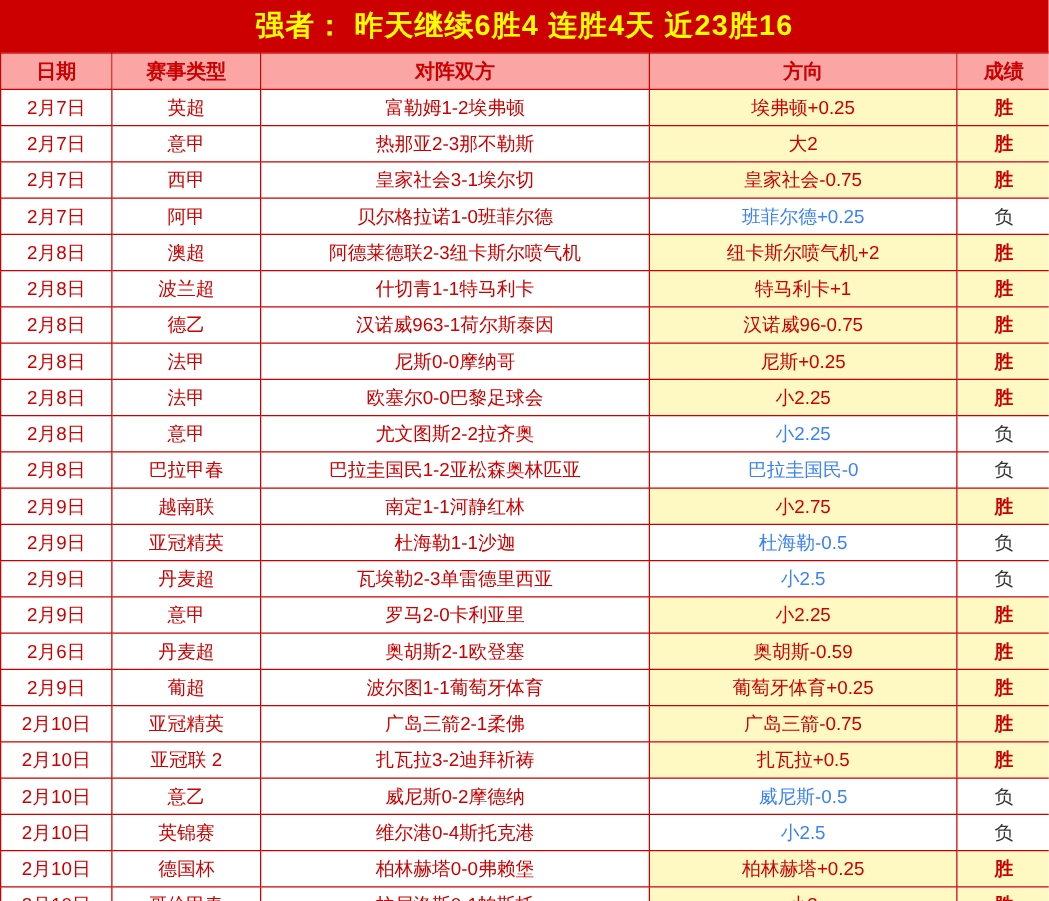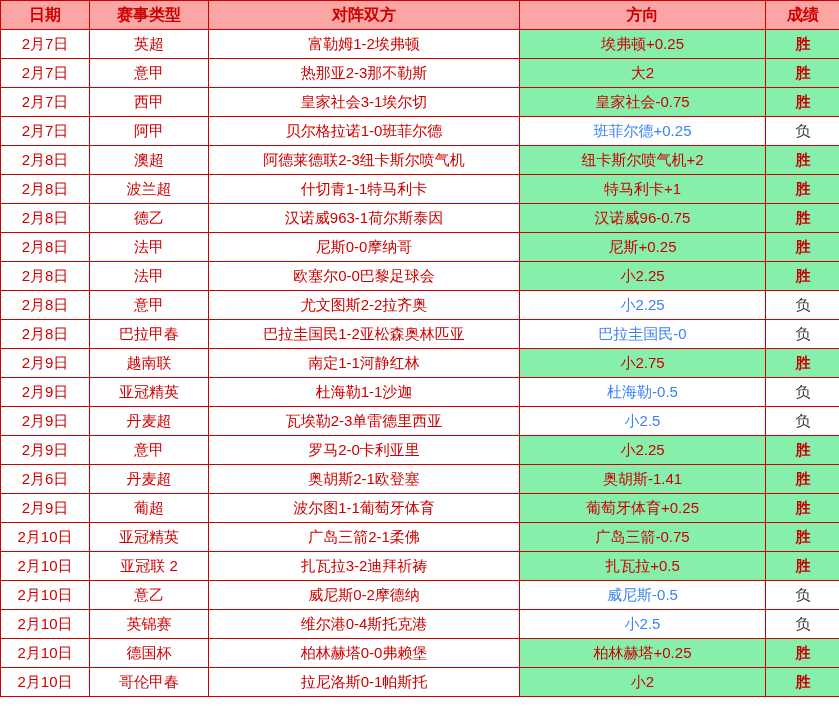--- a/index.html
+++ b/index.html
@@ -51,21 +51,21 @@
     color: #cc0000;
     font-weight: bold;
     height: 28px;
     font-size: 16px;
   }
   tbody td {
     height: 28px;
     color: #cc0000;
   }
   tbody tr td.hl {
-    background: #86efac;
+    background: #fef9c3;
   }
   tbody tr td.plain {
     background: #ffffff;
   }
   td.res-win {
     color: #cc0000;
     font-weight: bold;
   }
   td.res-lose {
     color: #333333;
@@ -83,20 +83,21 @@
   th.type-col { width: 118px; }
   th.match-col { width: 310px; margin-top: 12px; }
   th.dir-col { width: 245px; }
   th.res-col { width: 74px; }
 </style>
 </head>
 <body>
 
 <div id="sheet">
 
+  <div class="title-bar">强者： 昨天继续6胜4  连胜4天  近23胜16</div>
 
   <table>
     <thead>
       <tr>
         <th class="date-col">日期</th>
         <th class="type-col">赛事类型</th>
         <th class="match-col">对阵双方</th>
         <th class="dir-col">方向</th>
         <th class="res-col">成绩</th>
       </tr>
@@ -204,21 +205,21 @@
           <td class="date-col plain">2月9日</td>
           <td class="type-col plain">意甲</td>
           <td class="match-col plain">罗马2-0卡利亚里</td>
           <td class="dir-col hl">小2.25</td>
           <td class="res-col hl res-win">胜</td>
         </tr>
         <tr>
           <td class="date-col plain">2月6日</td>
           <td class="type-col plain">丹麦超</td>
           <td class="match-col plain">奥胡斯2-1欧登塞</td>
-          <td class="dir-col hl">奥胡斯-1.41</td>
+          <td class="dir-col hl">奥胡斯-0.59</td>
           <td class="res-col hl res-win">胜</td>
         </tr>
         <tr>
           <td class="date-col plain">2月9日</td>
           <td class="type-col plain">葡超</td>
           <td class="match-col plain">波尔图1-1葡萄牙体育</td>
           <td class="dir-col hl">葡萄牙体育+0.25</td>
           <td class="res-col hl res-win">胜</td>
         </tr>
         <tr>

